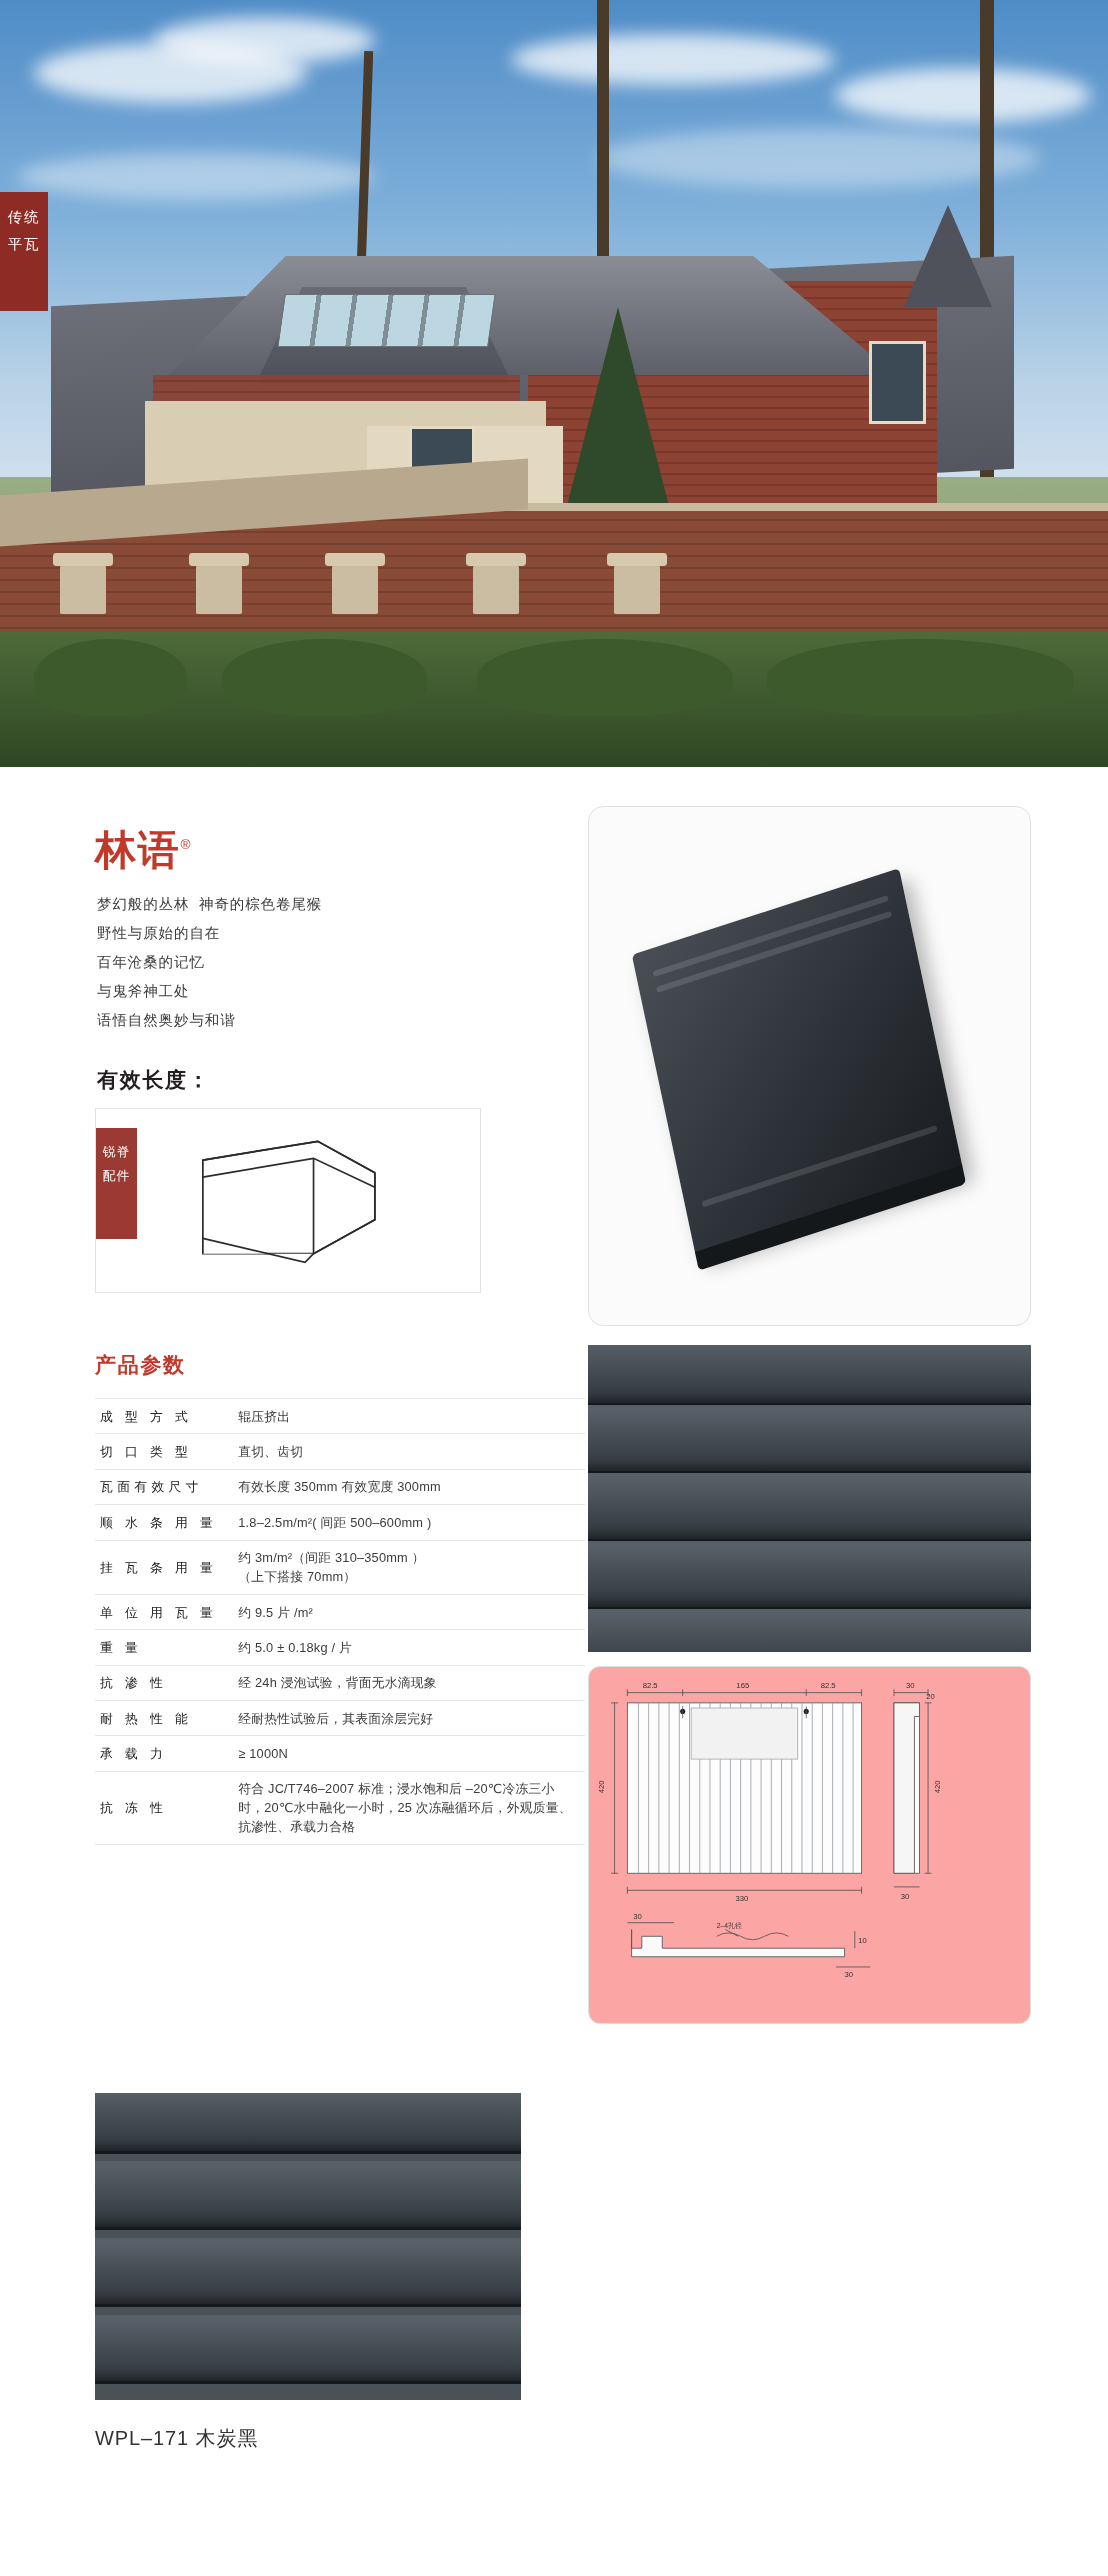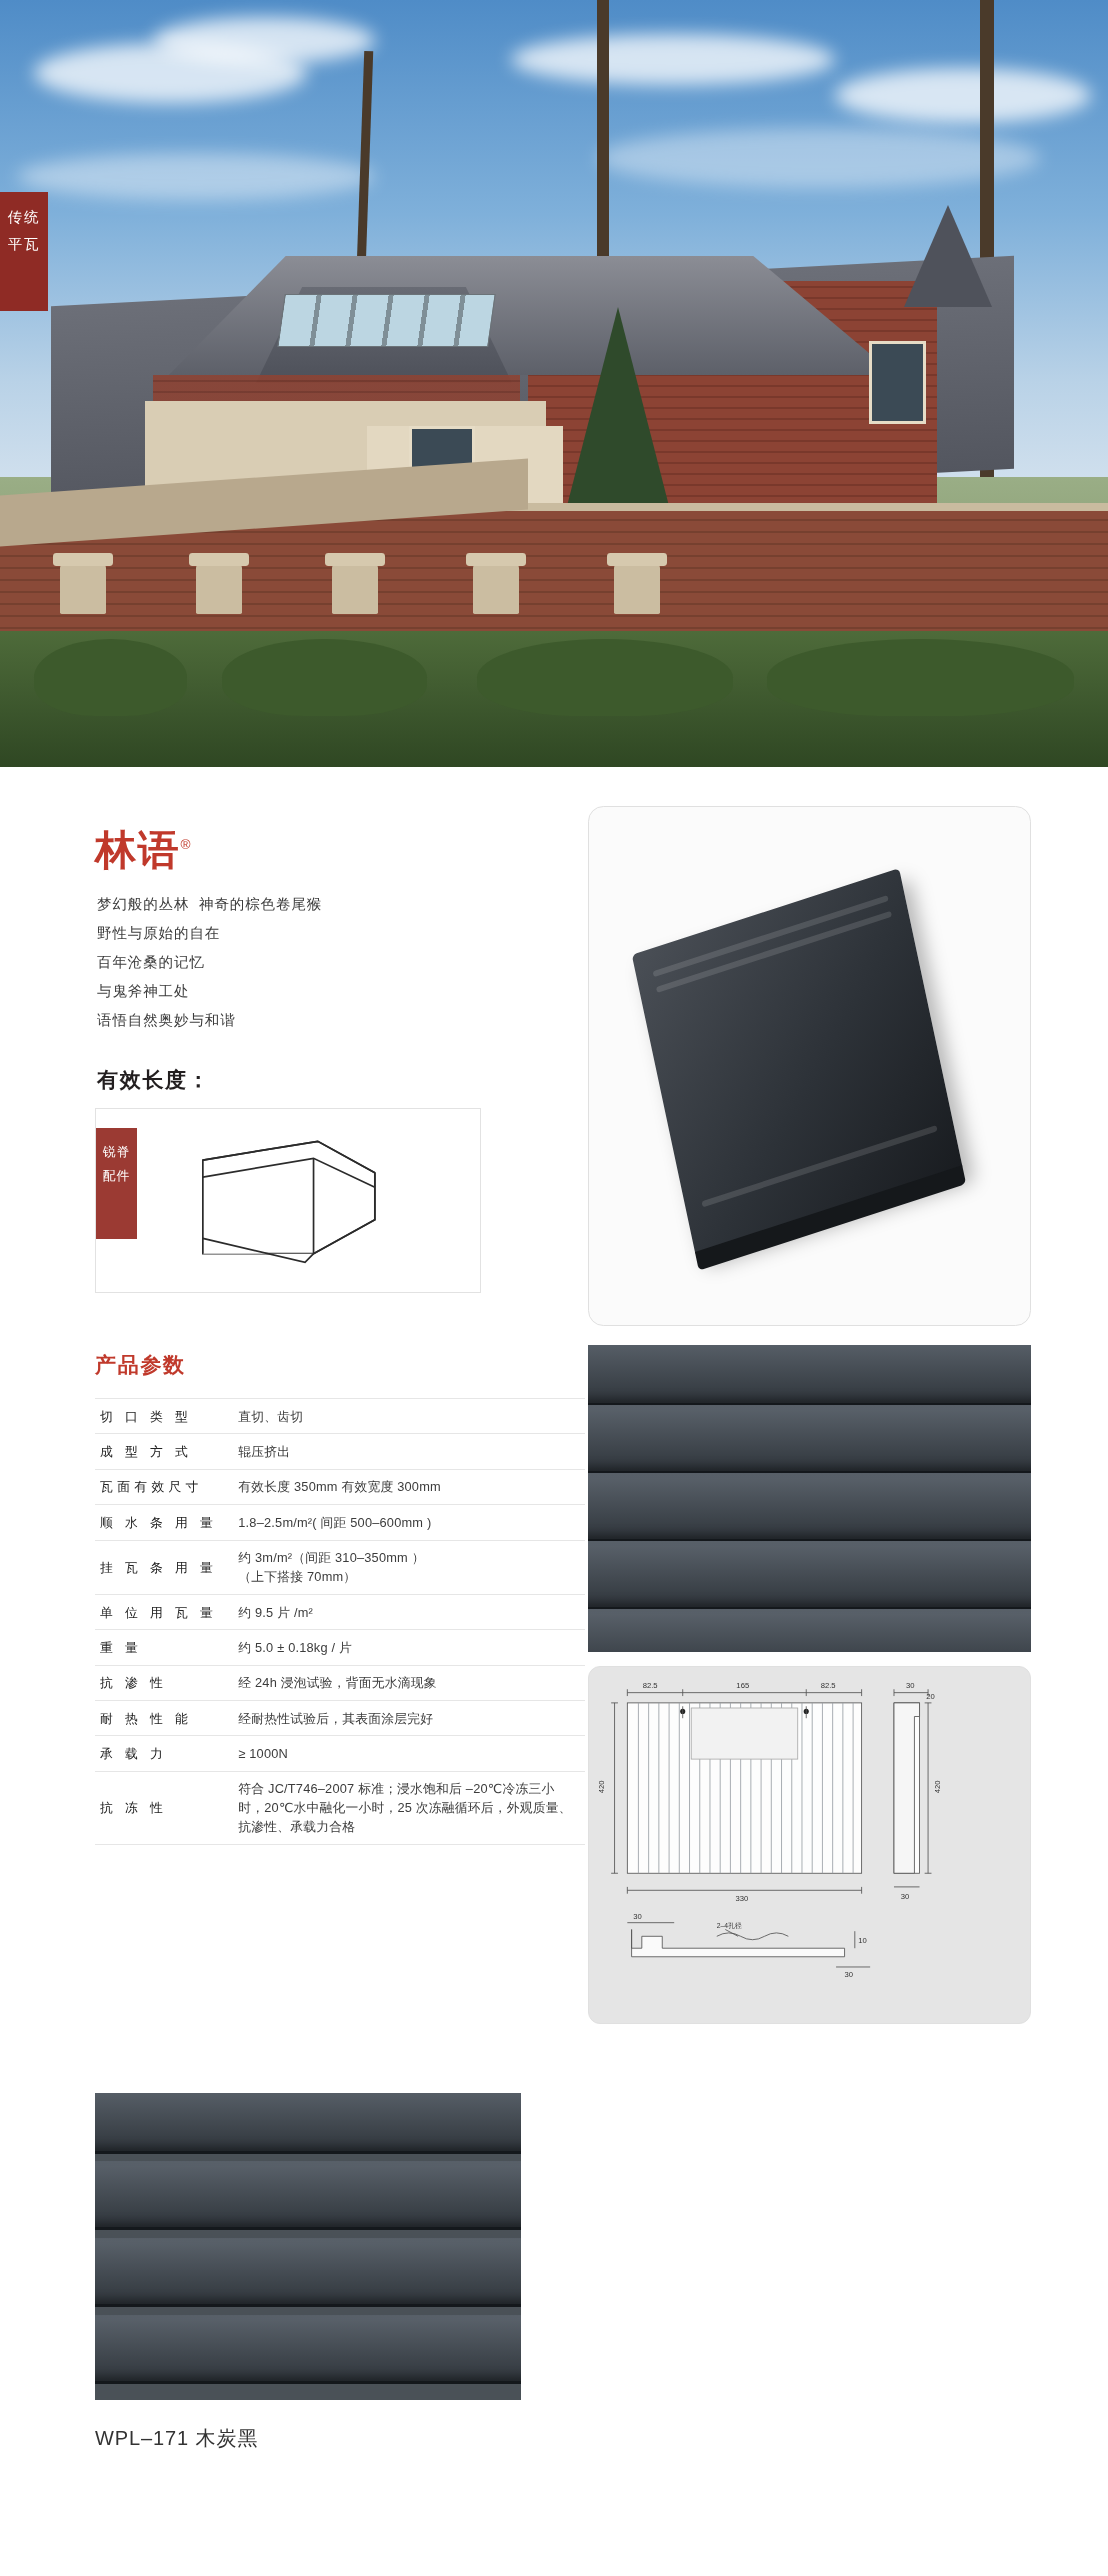--- a/index.html
+++ b/index.html
@@ -83,21 +83,21 @@
   .tile3d{position:absolute;left:68px;top:102px;width:281px;height:307px;transform:rotate(-18deg) skewX(-6deg);
           background:linear-gradient(135deg,#4a4f56,#2d3238 55%,#191c20);border-radius:5.1px;
           box-shadow:8.5px 13.6px 19px rgba(0,0,0,.28);}
   .tile3d .rib{position:absolute;left:6%;width:88%;height:6px;background:rgba(255,255,255,.13);border-radius:3.4px;}
   .tile3d .edge{position:absolute;left:0;bottom:-13.6px;width:100%;height:19px;background:#15181b;border-radius:0 0 5.1px 5.1px;}
 
   .pmid{left:588px;top:1345px;width:443px;height:307px;overflow:hidden;background:#3d4349;}
   .roofrow{position:absolute;left:0;width:477px;height:66px;background:linear-gradient(#5b636c,#30363c);
            border-bottom:3.4px solid #14181c;box-shadow:inset 0 -5.1px 8.5px rgba(0,0,0,.35);}
 
-  .pdraw{left:588px;top:1666px;width:443px;height:358px;border:0.9px solid #e0e0e0;border-radius:12px;background:#e5e5e5;}
+  .pdraw{left:588px;top:1666px;width:443px;height:358px;border:0.9px solid #e0e0e0;border-radius:12px;background:#fca5a5;}
 
   .pbottom{left:95px;top:2093px;width:426px;height:307px;overflow:hidden;background:#4a5157;}
 
   .caption{position:absolute;left:95px;top:2425px;width:426px;text-align:left;font-size:20px;color:#333;letter-spacing:0.9px;}
 </style>
 </head>
 <body>
 
 <div class="page">
 
@@ -165,26 +165,26 @@
       <path d="M160,38 L160,150" fill="none" stroke="#2b2b2b" stroke-width="2"></path>
       <path d="M30,150 L30,132 L150,160 L160,150" fill="#ffffff" stroke="#2b2b2b" stroke-width="2"></path>
       <path d="M232,55 L232,110 L160,150" fill="none" stroke="#2b2b2b" stroke-width="2"></path>
     </svg>
   </div>
 
   <div class="spec-title">产品参数</div>
   <table class="spec">
     <tbody>
       <tr>
+          <td class="k">成 型 方 式</td>
+          <td class="v">辊压挤出</td>
+        </tr>
+      <tr>
           <td class="k">切 口 类 型</td>
           <td class="v">直切、齿切</td>
-        </tr>
-      <tr>
-          <td class="k">成 型 方 式</td>
-          <td class="v">辊压挤出</td>
         </tr>
       <tr>
           <td class="k">瓦面有效尺寸</td>
           <td class="v">有效长度 350mm      有效宽度 300mm</td>
         </tr>
       <tr>
           <td class="k">顺 水 条 用 量</td>
           <td class="v">1.8–2.5m/m²( 间距 500–600mm )</td>
         </tr>
       <tr>

